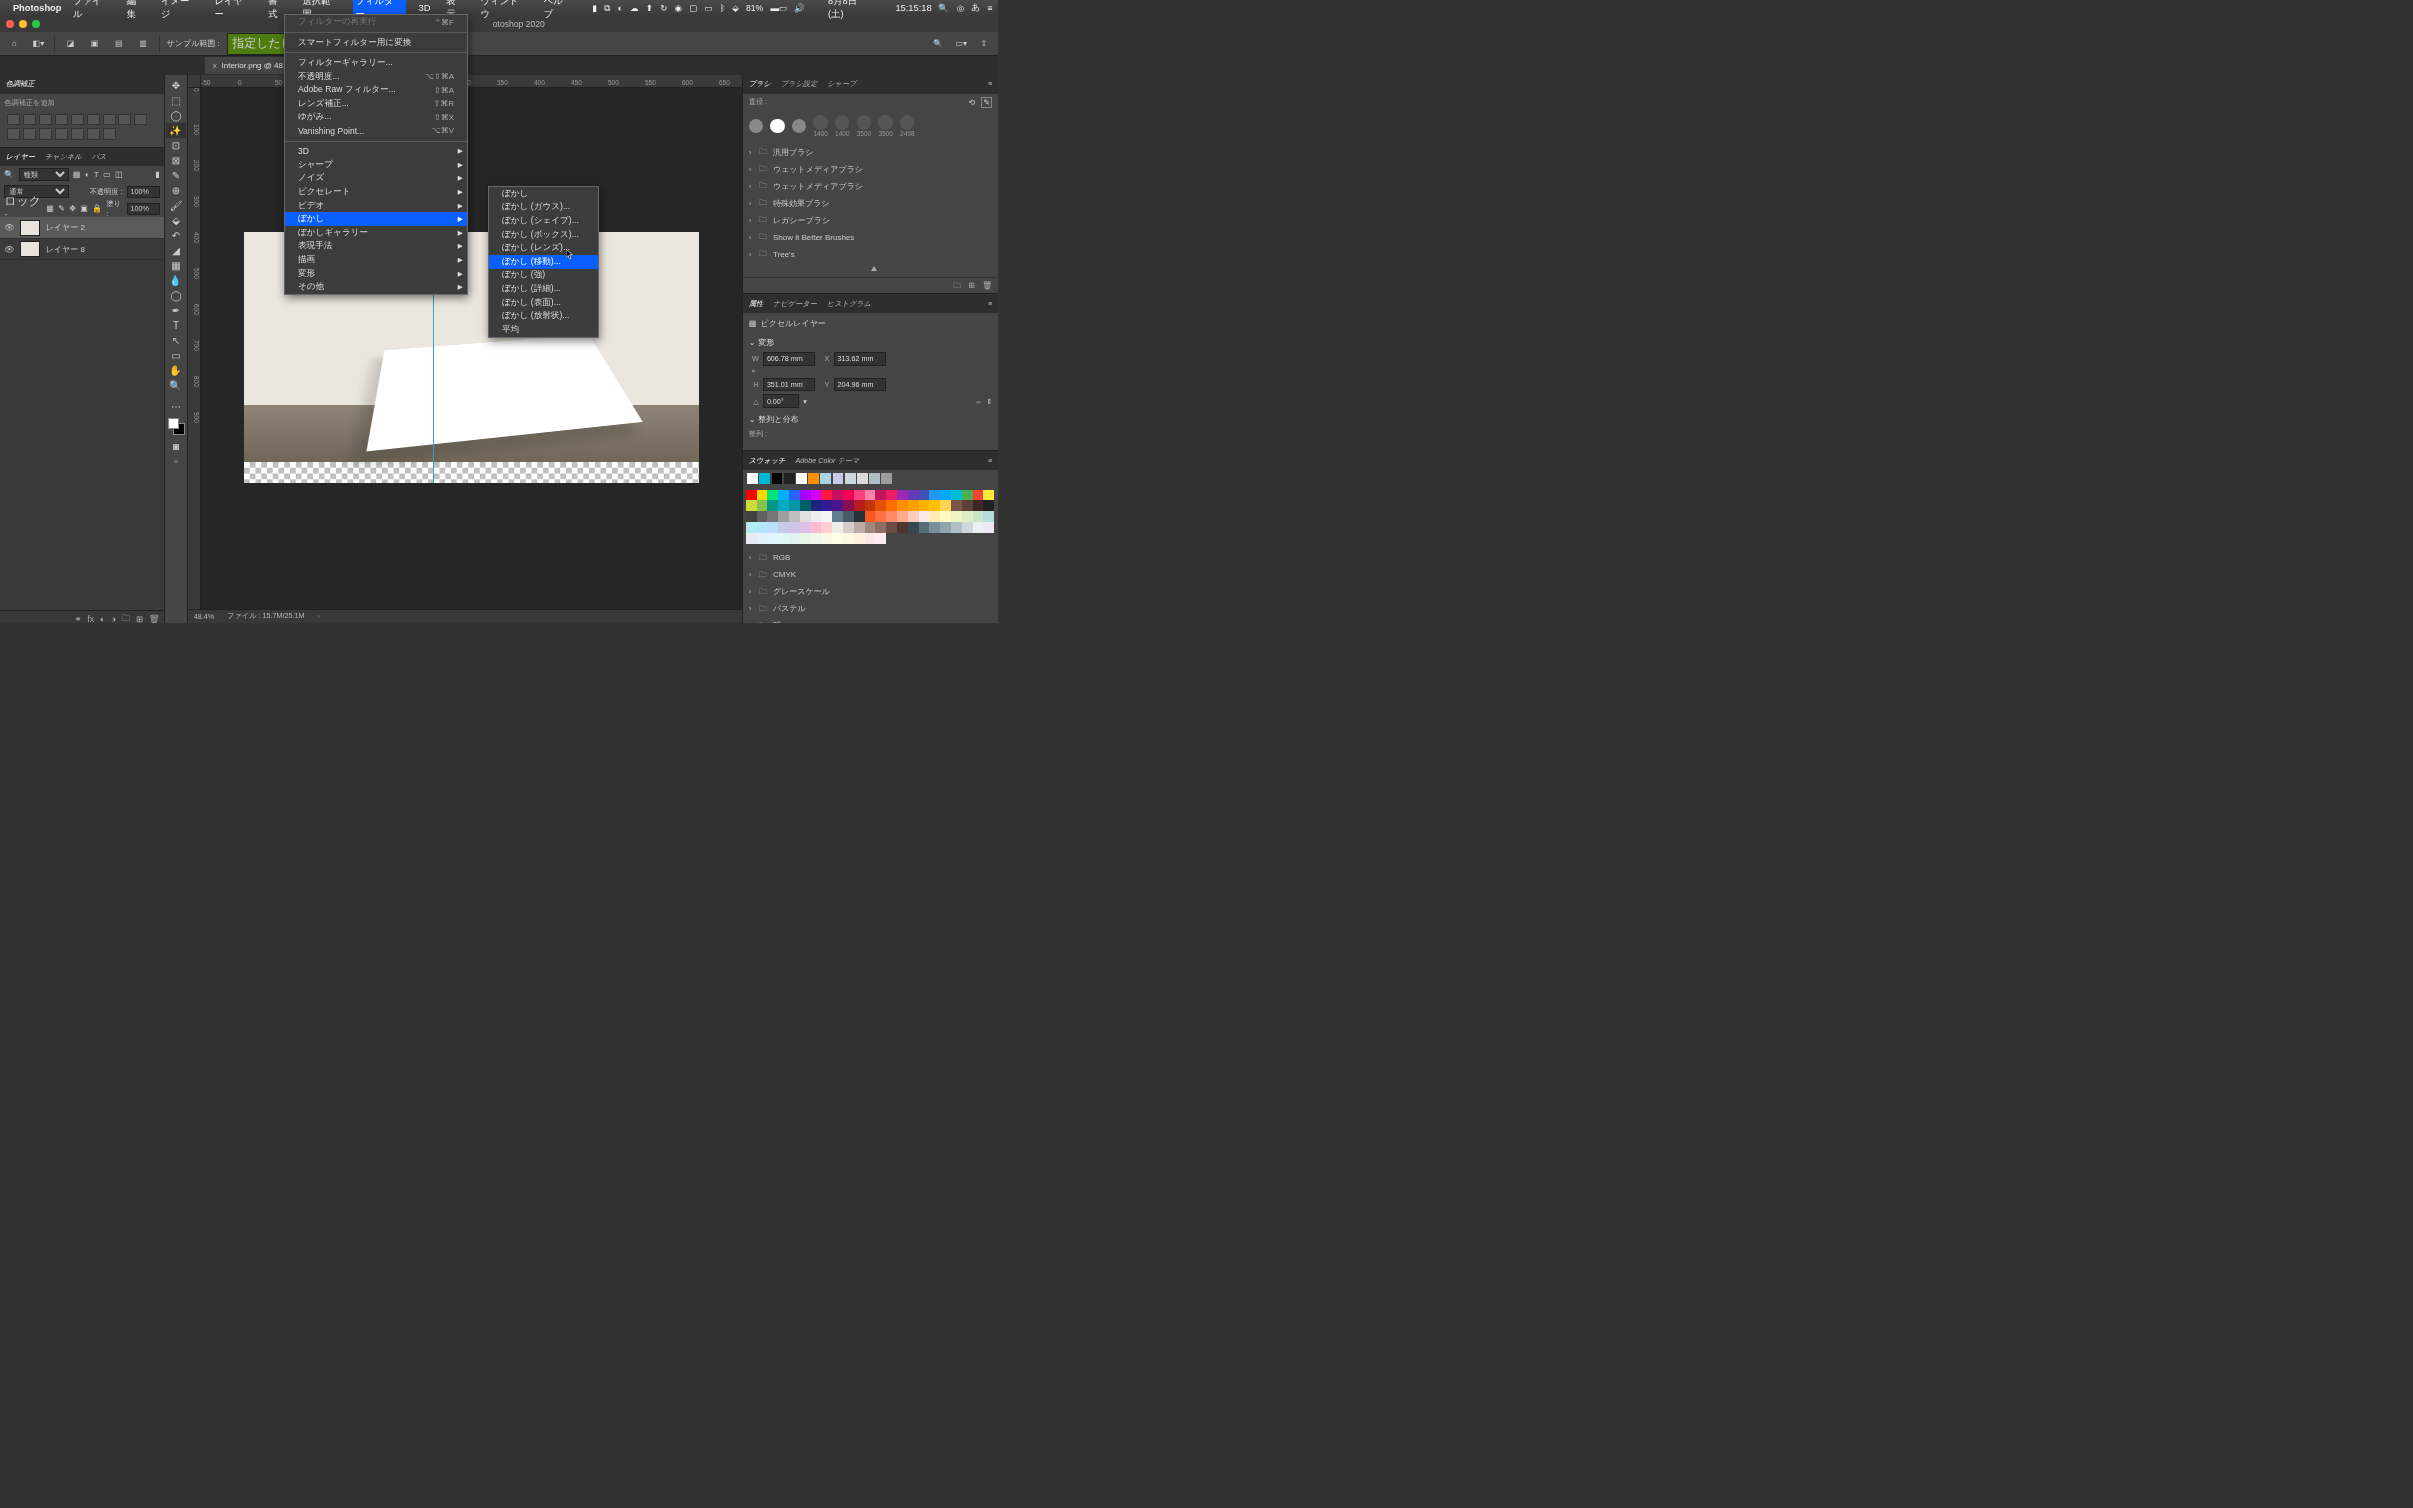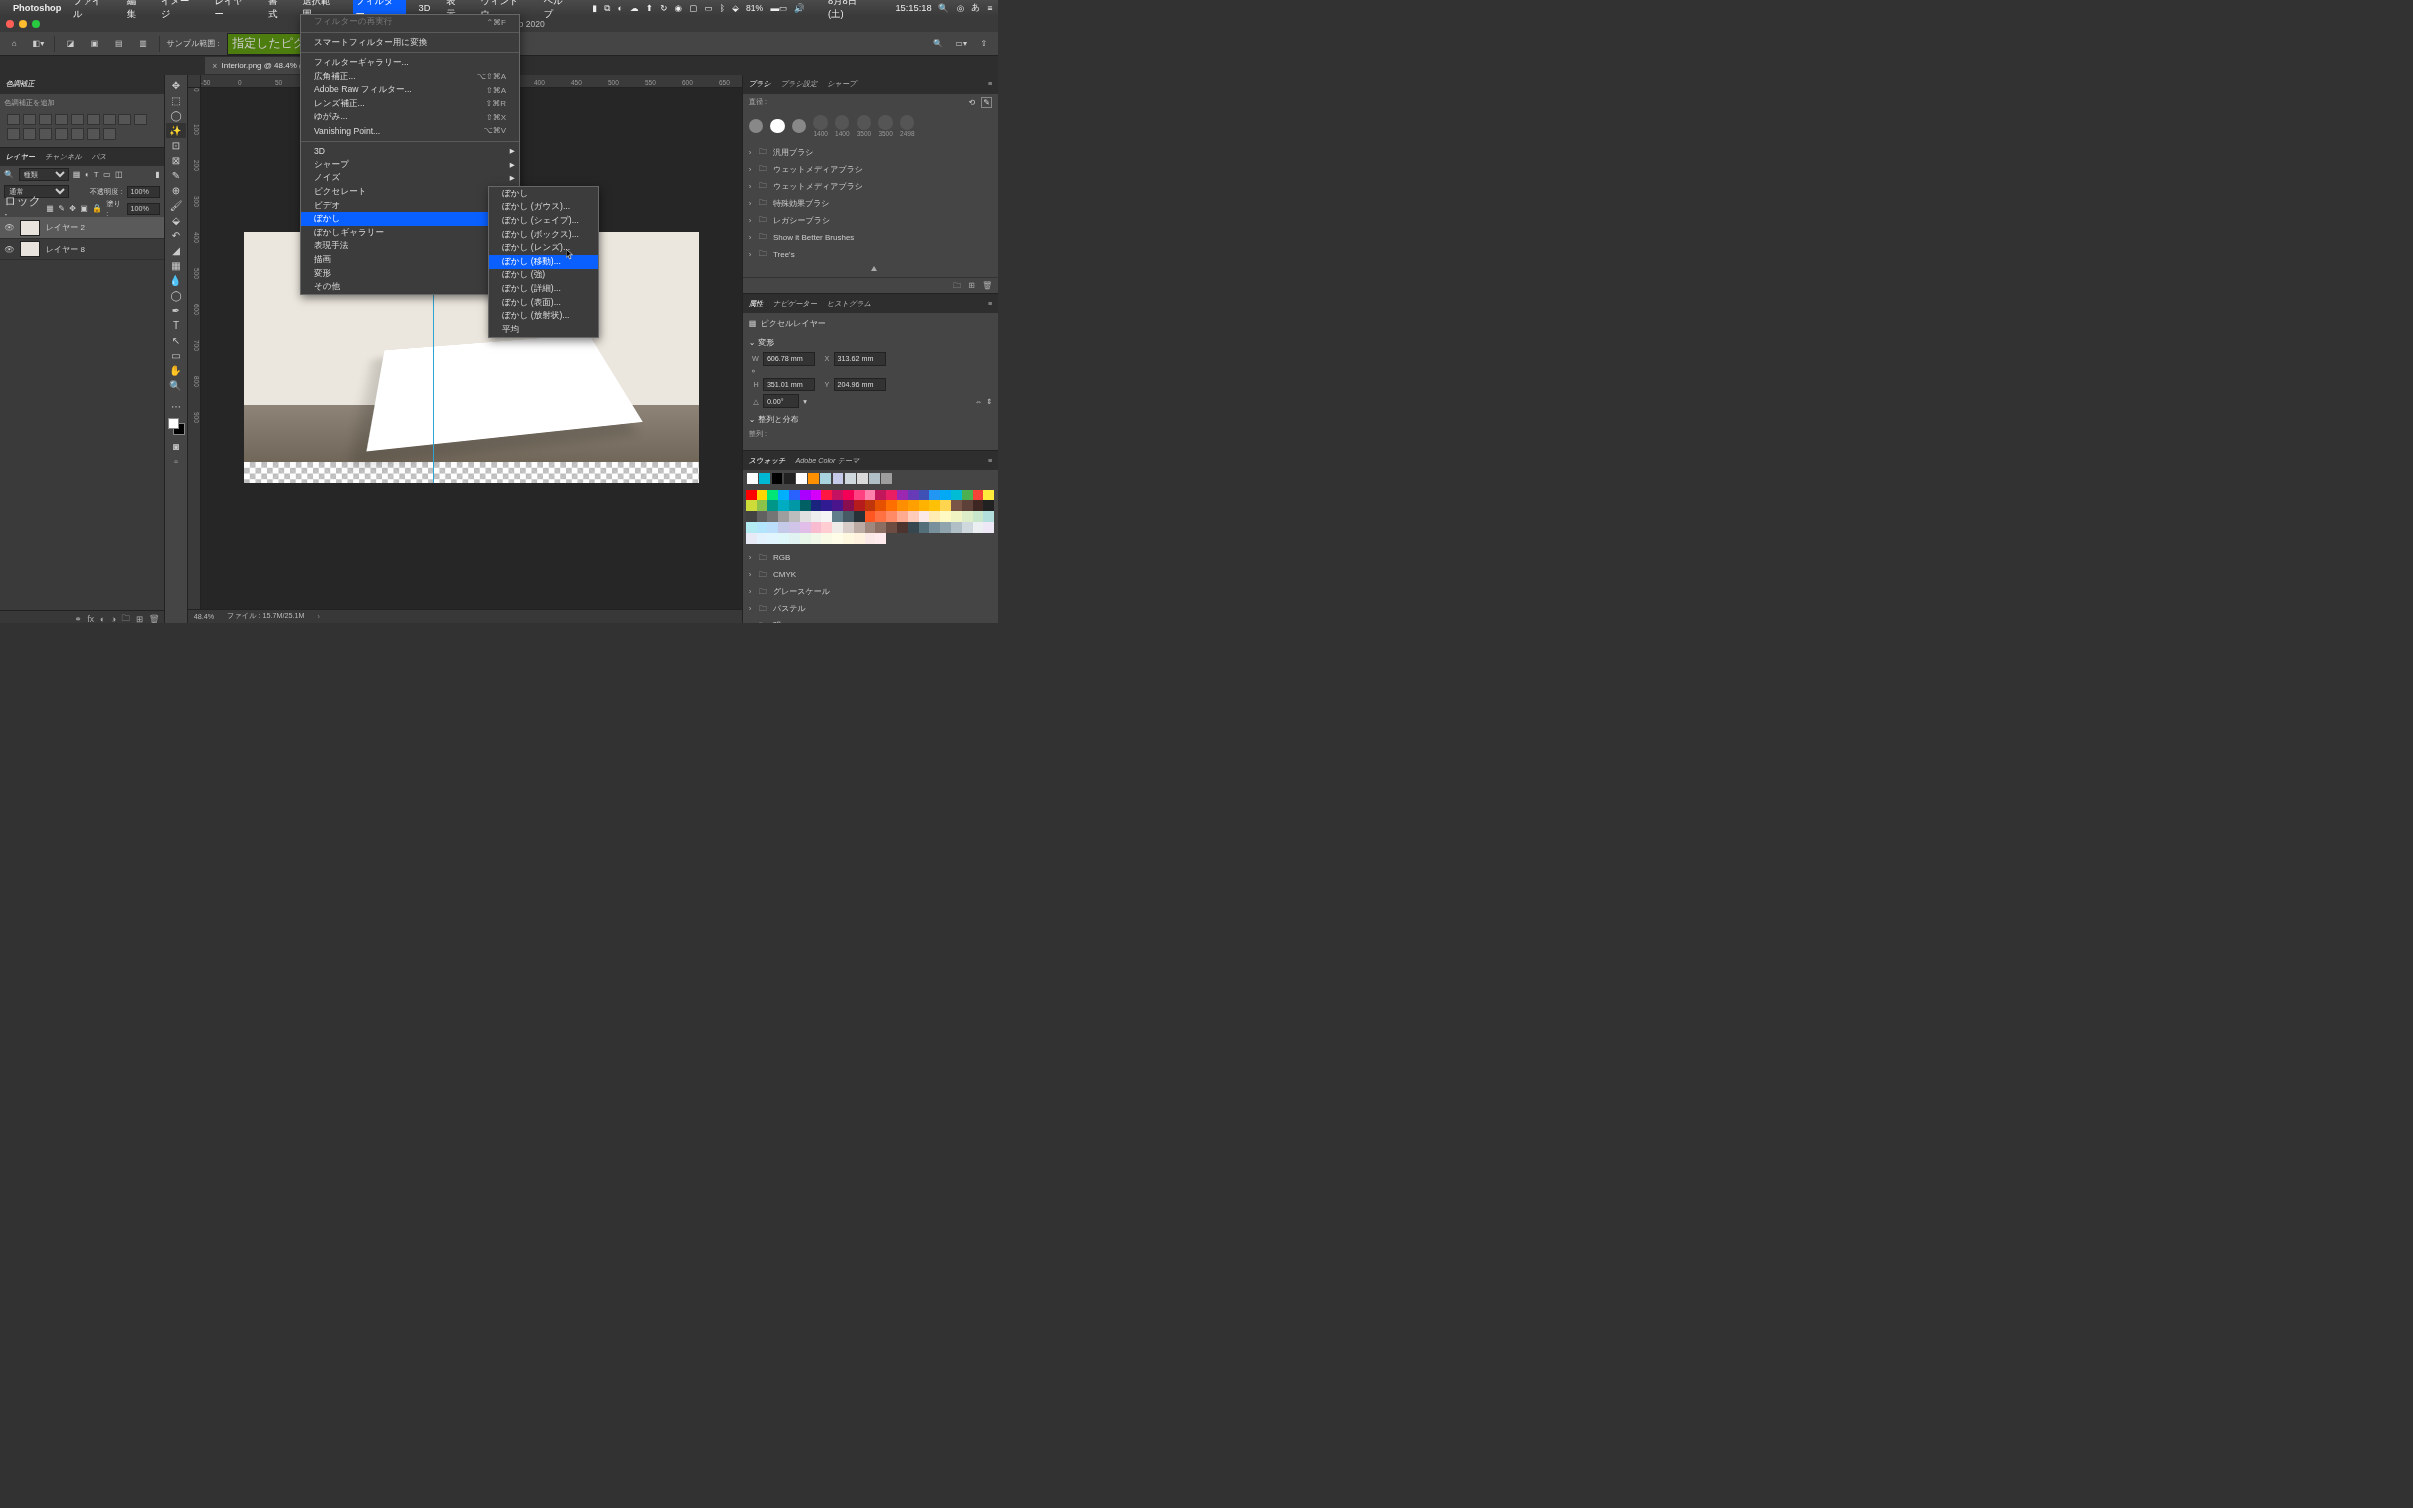--- a/index.html
+++ b/index.html
@@ -668,35 +668,35 @@
     </div>
   </div>
 </div>
 
 <div class="statusbar">
   <span>48.4%</span>
   <span><span>ファイル :</span> <span>15.7M/25.1M</span></span>
   <span class="chev">›</span>
 </div>
 
-<div class="dropdown" style="left:300px; top:14.4px; width:220px">
+<div class="dropdown" style="left:284px; top:14.4px; width:184px">
   <div class="item disabled">
     <span>フィルターの再実行</span>
       <span class="shortcut">⌃⌘F</span>
   </div>
   <hr>
   <div class="item">
       <span>スマートフィルター用に変換</span>
     </div>
   <hr>
   <div class="item">
       <span>フィルターギャラリー...</span>
     </div>
   <div class="item">
-      <span>広角補正...</span>
+      <span>不透明度...</span>
       <span class="shortcut">⌥⇧⌘A</span>
     </div>
   <div class="item">
       <span>Adobe Raw フィルター...</span>
       <span class="shortcut">⇧⌘A</span>
     </div>
   <div class="item">
       <span>レンズ補正...</span>
       <span class="shortcut">⇧⌘R</span>
     </div>

